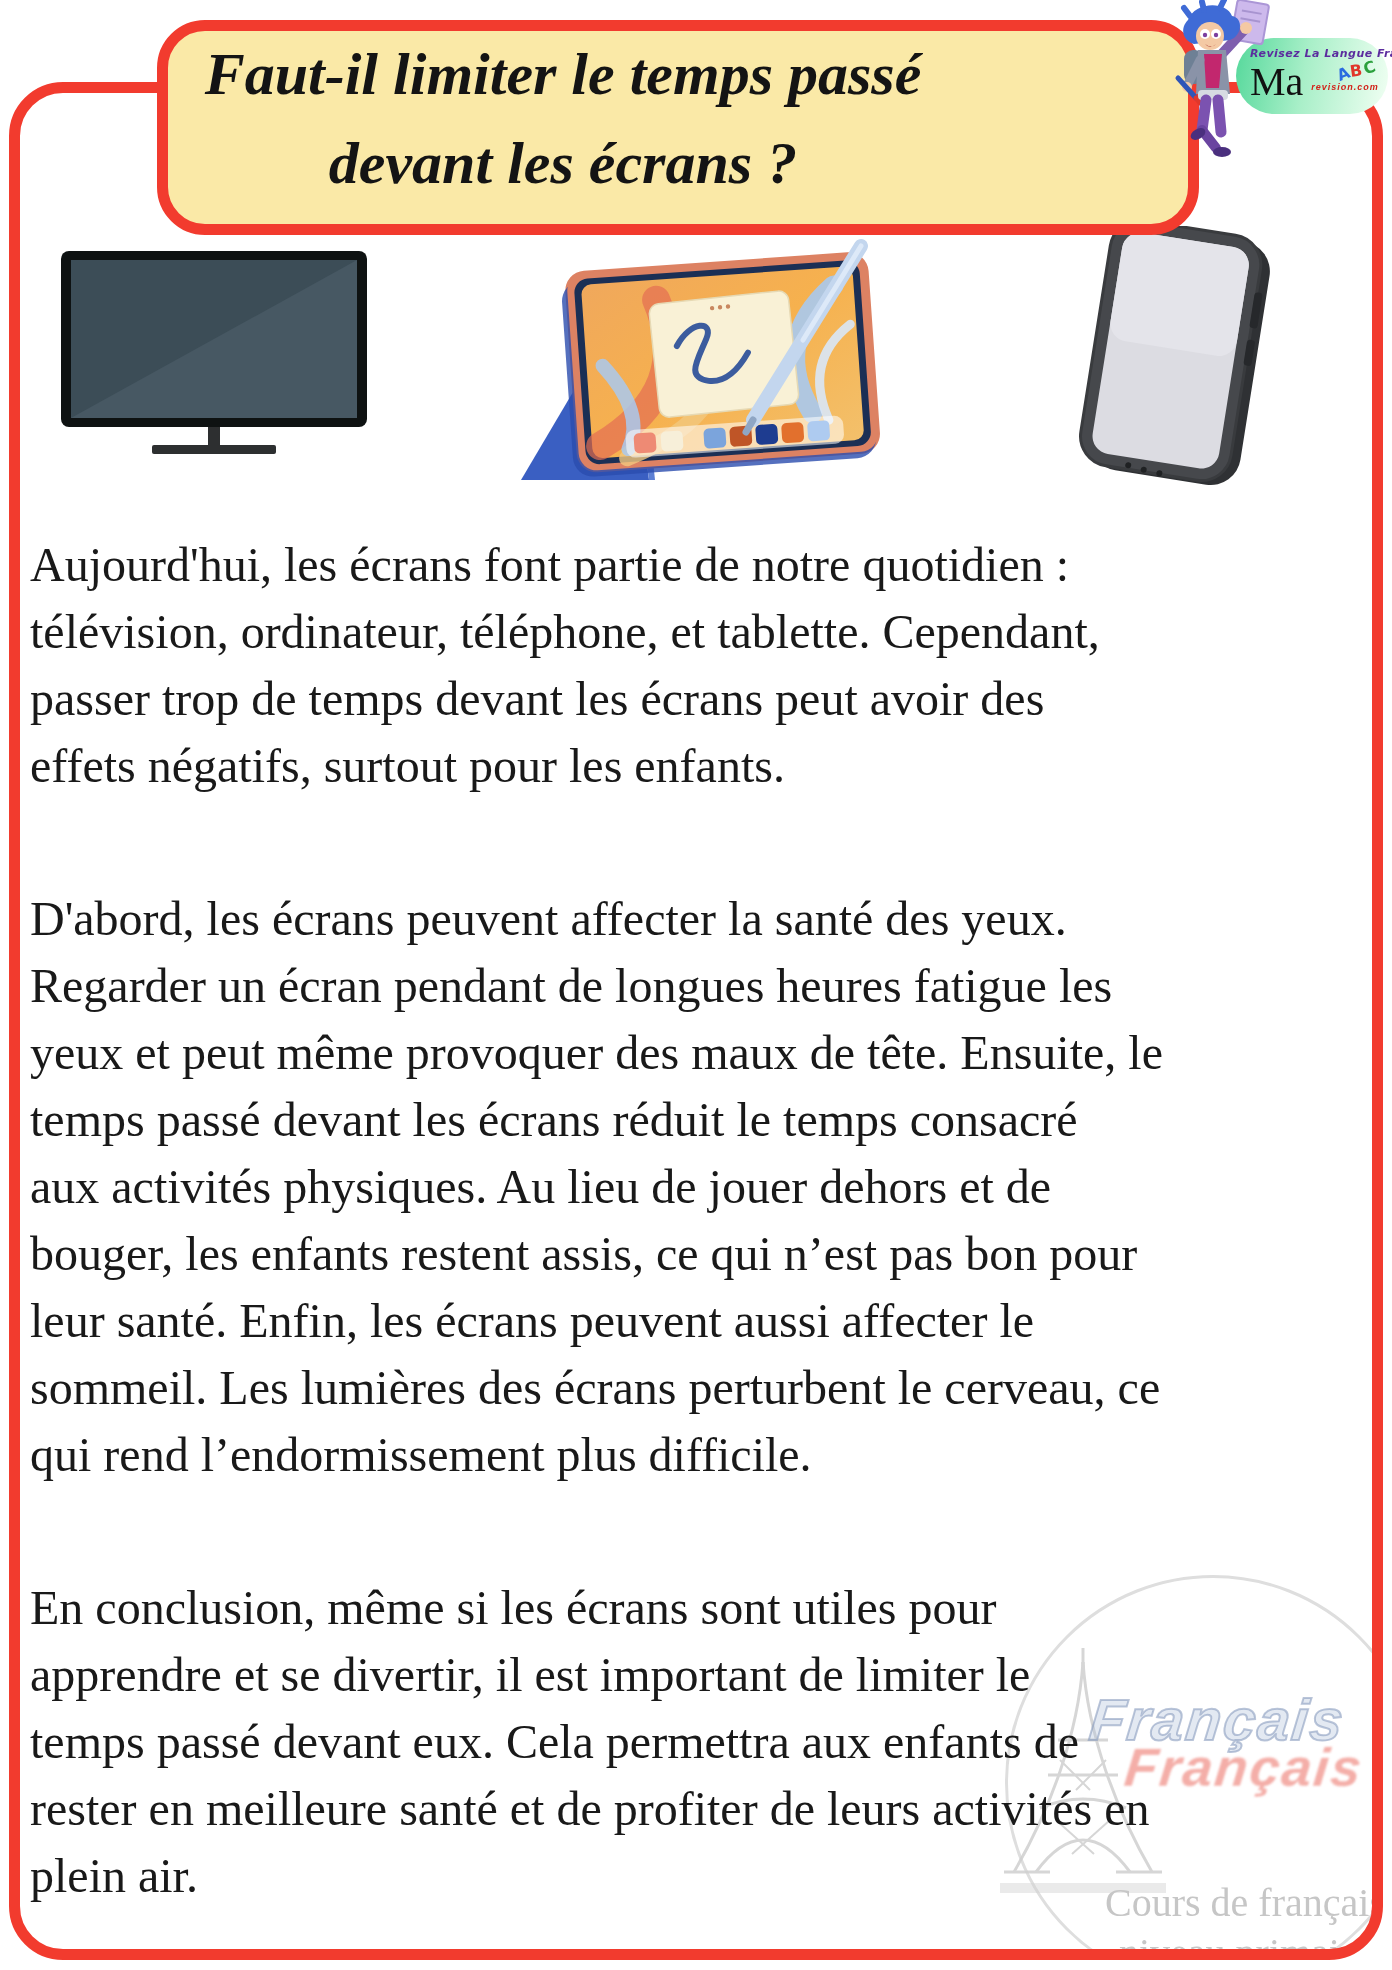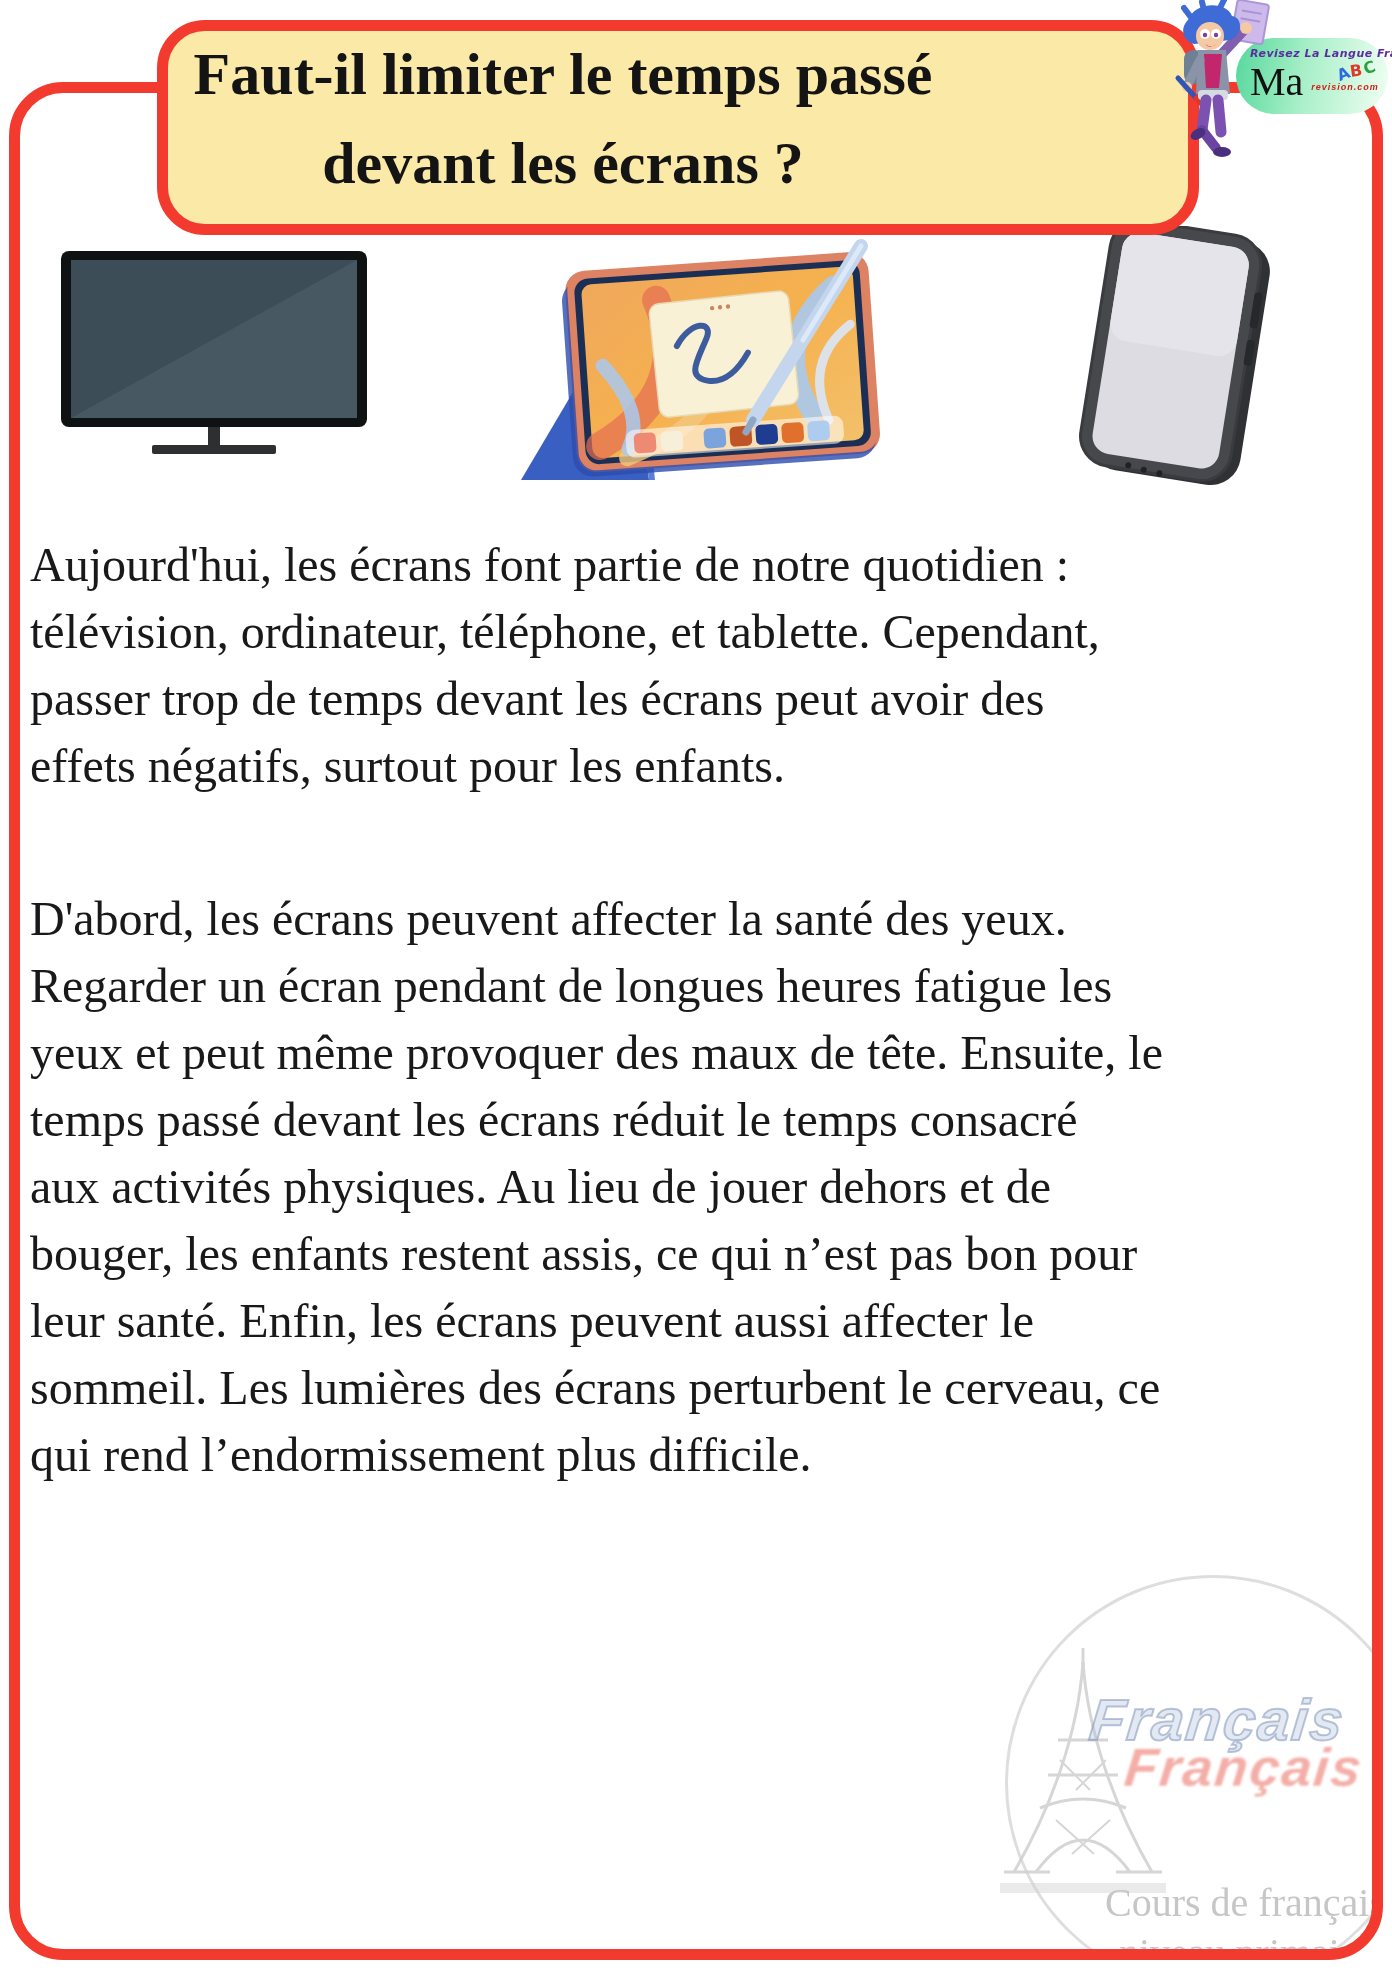--- a/index.html
+++ b/index.html
@@ -23,21 +23,21 @@
     color:#c6c6c6;font-size:40px;line-height:50px;white-space:pre-line;}
   .wm-tower{position:absolute;left:978px;top:1552px;opacity:.85;}
   
   .page-border{position:absolute;left:9px;top:82px;width:1374px;height:1878px;
     box-sizing:border-box;border:11px solid #f23b2e;border-radius:54px;z-index:1;}
   
   .title-box{position:absolute;left:157px;top:20px;width:1042px;height:215px;
     box-sizing:border-box;background:#fae9a7;border:11px solid #f23b2e;
     border-radius:48px;z-index:3;}
   .title-text{position:absolute;left:563px;top:30px;transform:translateX(-50%);
-    z-index:4;font-size:60px;line-height:89px;font-weight:bold;
+    z-index:4;font-size:60px;line-height:89px;font-weight:bold;font-style:italic;
     color:#141414;text-align:center;white-space:pre;}
   
   .badge{position:absolute;left:1236px;top:38px;width:152px;height:76px;z-index:5;
     border-radius:40px;background:linear-gradient(100deg,#55d89b 0%,#a8efc8 45%,#f1fff3 100%);
     box-sizing:border-box;padding:9px 10px 6px 14px;}
   .badge-line1{font-family:"DejaVu Sans",sans-serif;font-style:italic;font-weight:bold;
     font-size:11px;color:#5b2d9e;white-space:nowrap;letter-spacing:.5px;}
   .badge-row{display:flex;align-items:flex-start;margin-top:1px;}
   .badge-word{font-size:40px;line-height:42px;color:#111;font-family:"Liberation Serif",serif;text-align:right;}
   .badge-right{margin-left:8px;display:flex;flex-direction:column;align-items:flex-start;}
@@ -218,13 +218,18 @@
 effets négatifs, surtout pour les enfants.</p>
   <p>D'abord, les écrans peuvent affecter la santé des yeux.
 Regarder un écran pendant de longues heures fatigue les
 yeux et peut même provoquer des maux de tête. Ensuite, le
 temps passé devant les écrans réduit le temps consacré
 aux activités physiques. Au lieu de jouer dehors et de
 bouger, les enfants restent assis, ce qui n’est pas bon pour
 leur santé. Enfin, les écrans peuvent aussi affecter le
 sommeil. Les lumières des écrans perturbent le cerveau, ce
 qui rend l’endormissement plus difficile.</p>
+  <p>En conclusion, même si les écrans sont utiles pour
+apprendre et se divertir, il est important de limiter le
+temps passé devant eux. Cela permettra aux enfants de
+rester en meilleure santé et de profiter de leurs activités en
+plein air.</p>
 </div>
 
 </body></html>

